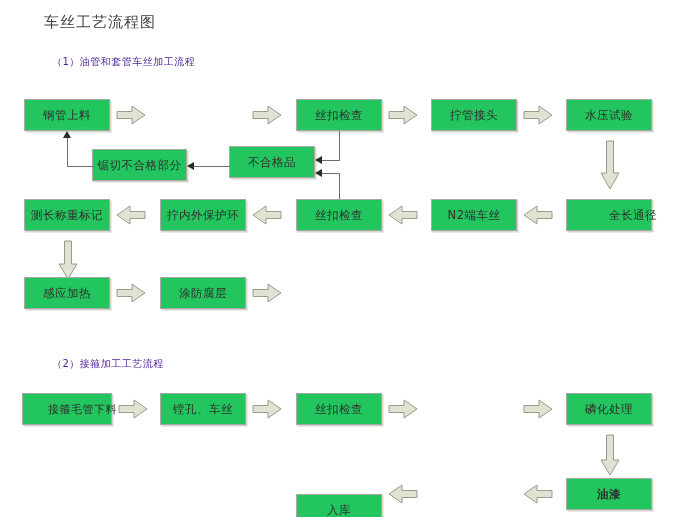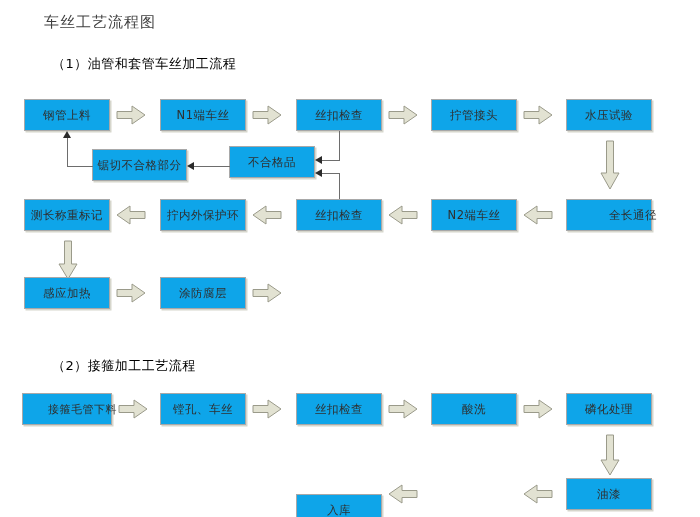--- a/index.html
+++ b/index.html
@@ -26,33 +26,33 @@
     position: absolute;
     left: 44px;
     top: 13px;
     font-size: 15px;
     letter-spacing: 1px;
     color: #404040;
     white-space: nowrap;
   }
   .section-head {
     position: absolute;
-    font-size: 13px;
+    font-size: 10px;
     letter-spacing: 0.5px;
-    color: #000000;
+    color: #4c1d95;
     white-space: nowrap;
   }
   #sec1-head { left: 52px; top: 55px; }
   #sec2-head { left: 52px; top: 357px; }
 
   
   .node {
     position: absolute;
     box-sizing: border-box;
-    background: #0ea5e9;
+    background: #22c55e;
     border: 1px solid #a8a8a8;
     box-shadow: 1.5px 1.5px 0 0 #d6d6cc;
     display: flex;
     align-items: center;
     justify-content: center;
     font-size: 11.5px;
     letter-spacing: 0.5px;
     color: #2f2f2f;
     white-space: nowrap;
     height: 32px;
@@ -94,21 +94,20 @@
   <div class="title">车丝工艺流程图</div>
 
   <div class="section-head" id="sec1-head">（1）油管和套管车丝加工流程</div>
 
   <div class="node" style="left:24px;top:99px;width:86px;">钢管上料</div>
   <div class="barrow" style="left:116px;top:105px;">
     <svg width="30" height="20" viewBox="0 0 30 20">
         <polygon points="1,6.5 16,6.5 16,1 29,10 16,19 16,13.5 1,13.5" fill="#e2e2d2" stroke="#9a9a8a" stroke-width="1"></polygon>
       </svg>
   </div>
-  <div class="node" style="left:160px;top:99px;width:86px;">N1端车丝</div>
   <div class="barrow" style="left:252px;top:105px;">
     <svg width="30" height="20" viewBox="0 0 30 20">
         <polygon points="1,6.5 16,6.5 16,1 29,10 16,19 16,13.5 1,13.5" fill="#e2e2d2" stroke="#9a9a8a" stroke-width="1"></polygon>
       </svg>
   </div>
   <div class="node" style="left:296px;top:99px;width:86px;">丝扣检查</div>
   <div class="barrow" style="left:388px;top:105px;">
     <svg width="30" height="20" viewBox="0 0 30 20">
         <polygon points="1,6.5 16,6.5 16,1 29,10 16,19 16,13.5 1,13.5" fill="#e2e2d2" stroke="#9a9a8a" stroke-width="1"></polygon>
       </svg>
@@ -204,21 +203,20 @@
     <svg width="30" height="20" viewBox="0 0 30 20">
         <polygon points="1,6.5 16,6.5 16,1 29,10 16,19 16,13.5 1,13.5" fill="#e2e2d2" stroke="#9a9a8a" stroke-width="1"></polygon>
       </svg>
   </div>
   <div class="node" style="left:296px;top:393px;width:86px;">丝扣检查</div>
   <div class="barrow" style="left:388px;top:399px;">
     <svg width="30" height="20" viewBox="0 0 30 20">
         <polygon points="1,6.5 16,6.5 16,1 29,10 16,19 16,13.5 1,13.5" fill="#e2e2d2" stroke="#9a9a8a" stroke-width="1"></polygon>
       </svg>
   </div>
-  <div class="node" style="left:431px;top:393px;width:86px;">酸洗</div>
   <div class="barrow" style="left:523px;top:399px;">
     <svg width="30" height="20" viewBox="0 0 30 20">
         <polygon points="1,6.5 16,6.5 16,1 29,10 16,19 16,13.5 1,13.5" fill="#e2e2d2" stroke="#9a9a8a" stroke-width="1"></polygon>
       </svg>
   </div>
   <div class="node" style="left:566px;top:393px;width:86px;">磷化处理</div>
 
   <div class="barrow" style="left:600px;top:434px;">
     <svg width="20" height="42" viewBox="0 0 20 42">
         <polygon points="6.5,1 13.5,1 13.5,26 19,26 10,41 1,26 6.5,26" fill="#e2e2d2" stroke="#9a9a8a" stroke-width="1"></polygon>
@@ -230,15 +228,15 @@
     <svg width="30" height="20" viewBox="0 0 30 20">
         <polygon points="29,6.5 14,6.5 14,1 1,10 14,19 14,13.5 29,13.5" fill="#e2e2d2" stroke="#9a9a8a" stroke-width="1"></polygon>
       </svg>
   </div>
   <div class="node" style="left:431px;top:478px;width:86px;margin-top:44px;">喷印</div>
   <div class="barrow" style="left:523px;top:484px;">
     <svg width="30" height="20" viewBox="0 0 30 20">
         <polygon points="29,6.5 14,6.5 14,1 1,10 14,19 14,13.5 29,13.5" fill="#e2e2d2" stroke="#9a9a8a" stroke-width="1"></polygon>
       </svg>
   </div>
-  <div class="node" style="left:566px;top:478px;width:86px;">油漆</div>
+  <div class="node" style="left:566px;top:478px;width:86px;font-weight:bold;">油漆</div>
 
 </div>
 
 </body></html>

